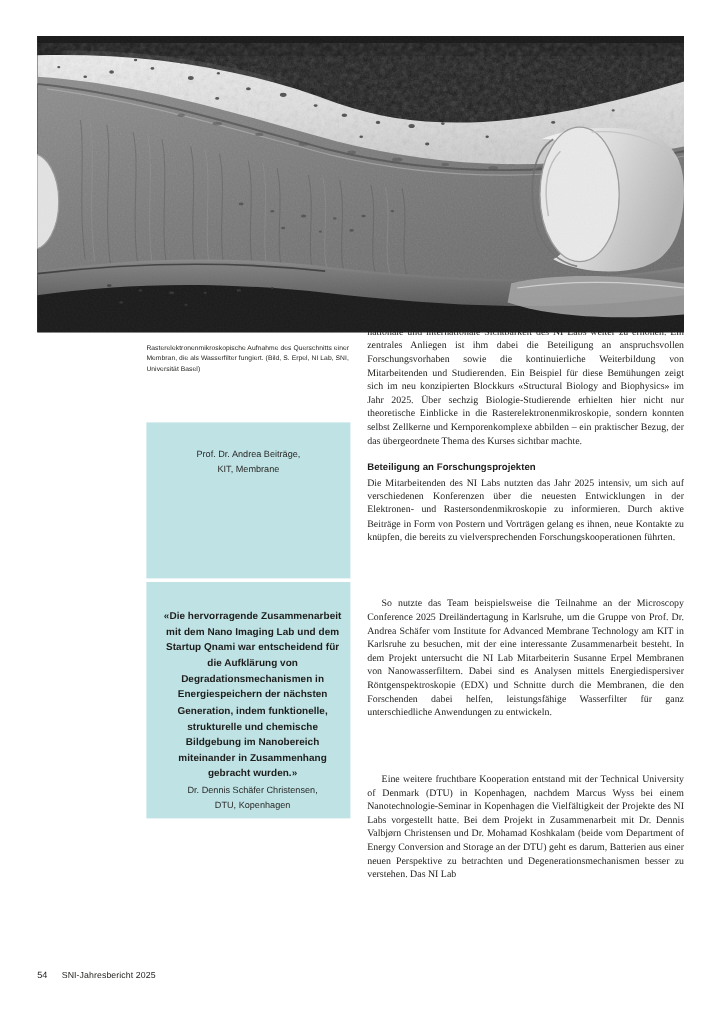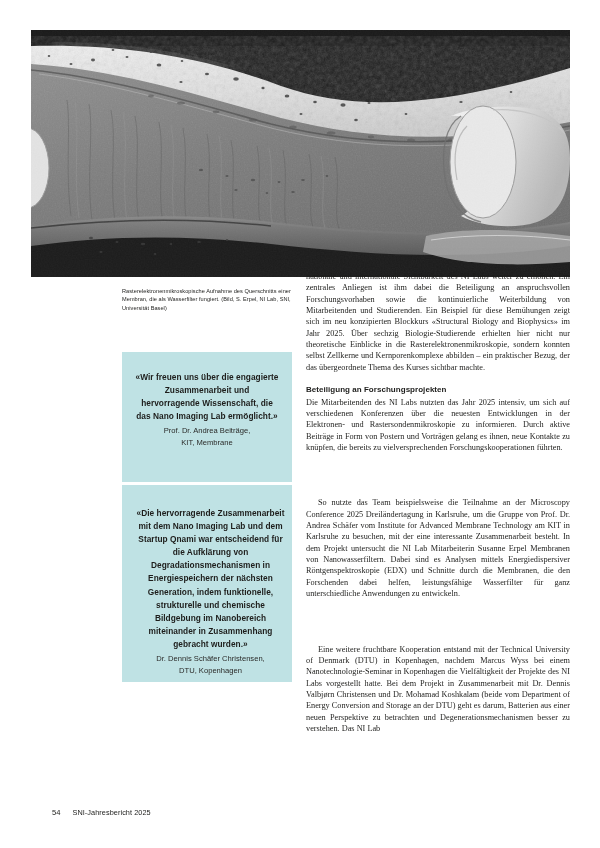--- a/index.html
+++ b/index.html
@@ -111,21 +111,20 @@
     top: 808px;
     display: flex;
     align-items: baseline;
     font-family: "Liberation Sans", sans-serif;
     color: #1d1d1b;
   }
   .folio {
     font-size: 7.6px;
     font-weight: normal;
     margin-right: 12px;
-    margin-left: 21px;
   }
   .footer-title {
     font-size: 7.3px;
     letter-spacing: 0.01em;
   }
 </style>
 </head>
 <body>
 
 <div class="page">
@@ -328,21 +327,20 @@
         <path d="M400,210 C440,204 490,204 539,210" stroke="#d0d0d0" stroke-width="1" fill="none"></path>
 
         <rect x="0" y="0" width="539" height="247" filter="url(#grain)" opacity="0.18" fill="#808080"></rect>
       </g>
     </svg>
   </div>
 
   <div class="caption">Rasterelektronenmikroskopische Aufnahme des Querschnitts einer Membran, die als Wasserfilter fungiert. (Bild, S. Erpel, NI Lab, SNI, Universität Basel)</div>
 
   <div class="quote-box" id="quote-box-1">
-    <p class="quote-text">«Wir freuen uns über die engagierte Zusammenarbeit und hervorragende Wissenschaft, die das Nano Imaging Lab ermöglicht.»</p>
     <p class="quote-attrib">
       <span>Prof. Dr. Andrea Beiträge,</span><br>
       <span>KIT, Membrane</span>
     </p>
   </div>
 
   <div class="quote-box" id="quote-box-2">
     <p class="quote-text">«Die hervorragende Zusammenarbeit mit dem Nano Imaging Lab und dem Startup Qnami war entscheidend für die Aufklärung von Degradationsmechanismen in Energiespeichern der nächsten Generation, indem funktionelle, strukturelle und chemische Bildgebung im Nanobereich miteinander in Zusammenhang gebracht wurden.»</p>
     <p class="quote-attrib">
       <span>Dr. Dennis Schäfer Christensen,</span><br>

